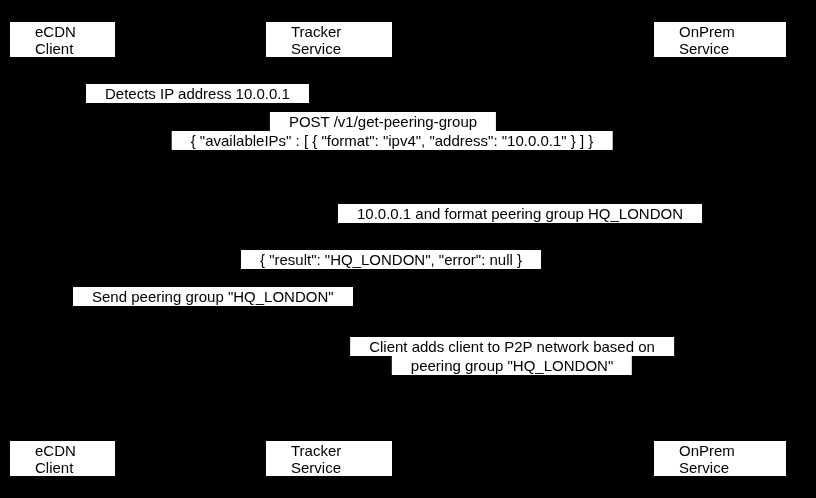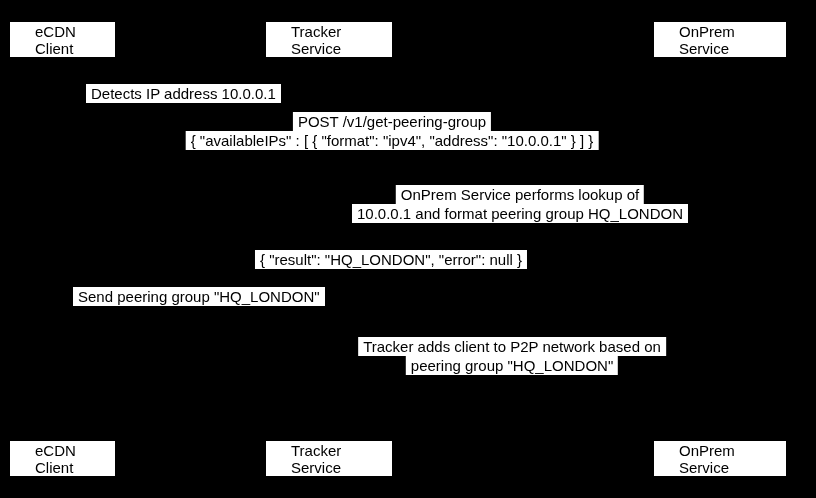--- a/index.html
+++ b/index.html
@@ -26,49 +26,48 @@
     justify-content: center;
     box-sizing: border-box;
     padding-left: 25px;
   }
   .msg {
     position: absolute;
     background: #ffffff;
     color: #000000;
     font-size: 15px;
     line-height: 17px;
-    padding: 1px 5px;
+    padding: 1px 19px;
     white-space: nowrap;
   }
   .center {
     transform: translateX(-50%);
   }
 </style>
 </head>
 <body>
 
 <div id="canvas">
 
   <div class="actor" style="left:10px;top:22px;width:105px">eCDN Client</div>
   <div class="actor" style="left:266px;top:22px;width:126px">Tracker Service</div>
   <div class="actor" style="left:654px;top:22px;width:132px">OnPrem Service</div>
 
   <div class="msg" style="left:86px;top:84px">Detects IP address 10.0.0.1</div>
 
-  <div class="msg center" style="left:392px;top:112px">POST /v1/get-peering-group</div>
+  <div class="msg center" style="left:383px;top:112px">POST /v1/get-peering-group</div>
   <div class="msg center" style="left:392px;top:131px">{ "availableIPs" : [ { "format": "ipv4", "address": "10.0.0.1" } ] }</div>
 
-  <div class="msg center" style="left:520px;top:185px">OnPrem Service performs lookup of</div>
   <div class="msg center" style="left:520px;top:204px">10.0.0.1 and format peering group HQ_LONDON</div>
 
   <div class="msg center" style="left:391px;top:250px">{ "result": "HQ_LONDON", "error": null }</div>
 
   <div class="msg" style="left:73px;top:287px">Send peering group "HQ_LONDON"</div>
 
-  <div class="msg center" style="left:512px;top:337px">Tracker adds client to P2P network based on</div>
+  <div class="msg center" style="left:512px;top:337px">Client adds client to P2P network based on</div>
   <div class="msg center" style="left:512px;top:356px">peering group "HQ_LONDON"</div>
 
 
   <div class="actor" style="left:10px;top:441px;width:105px">eCDN Client</div>
   <div class="actor" style="left:266px;top:441px;width:126px">Tracker Service</div>
   <div class="actor" style="left:654px;top:441px;width:132px">OnPrem Service</div>
 
 </div>
 
 </body></html>

